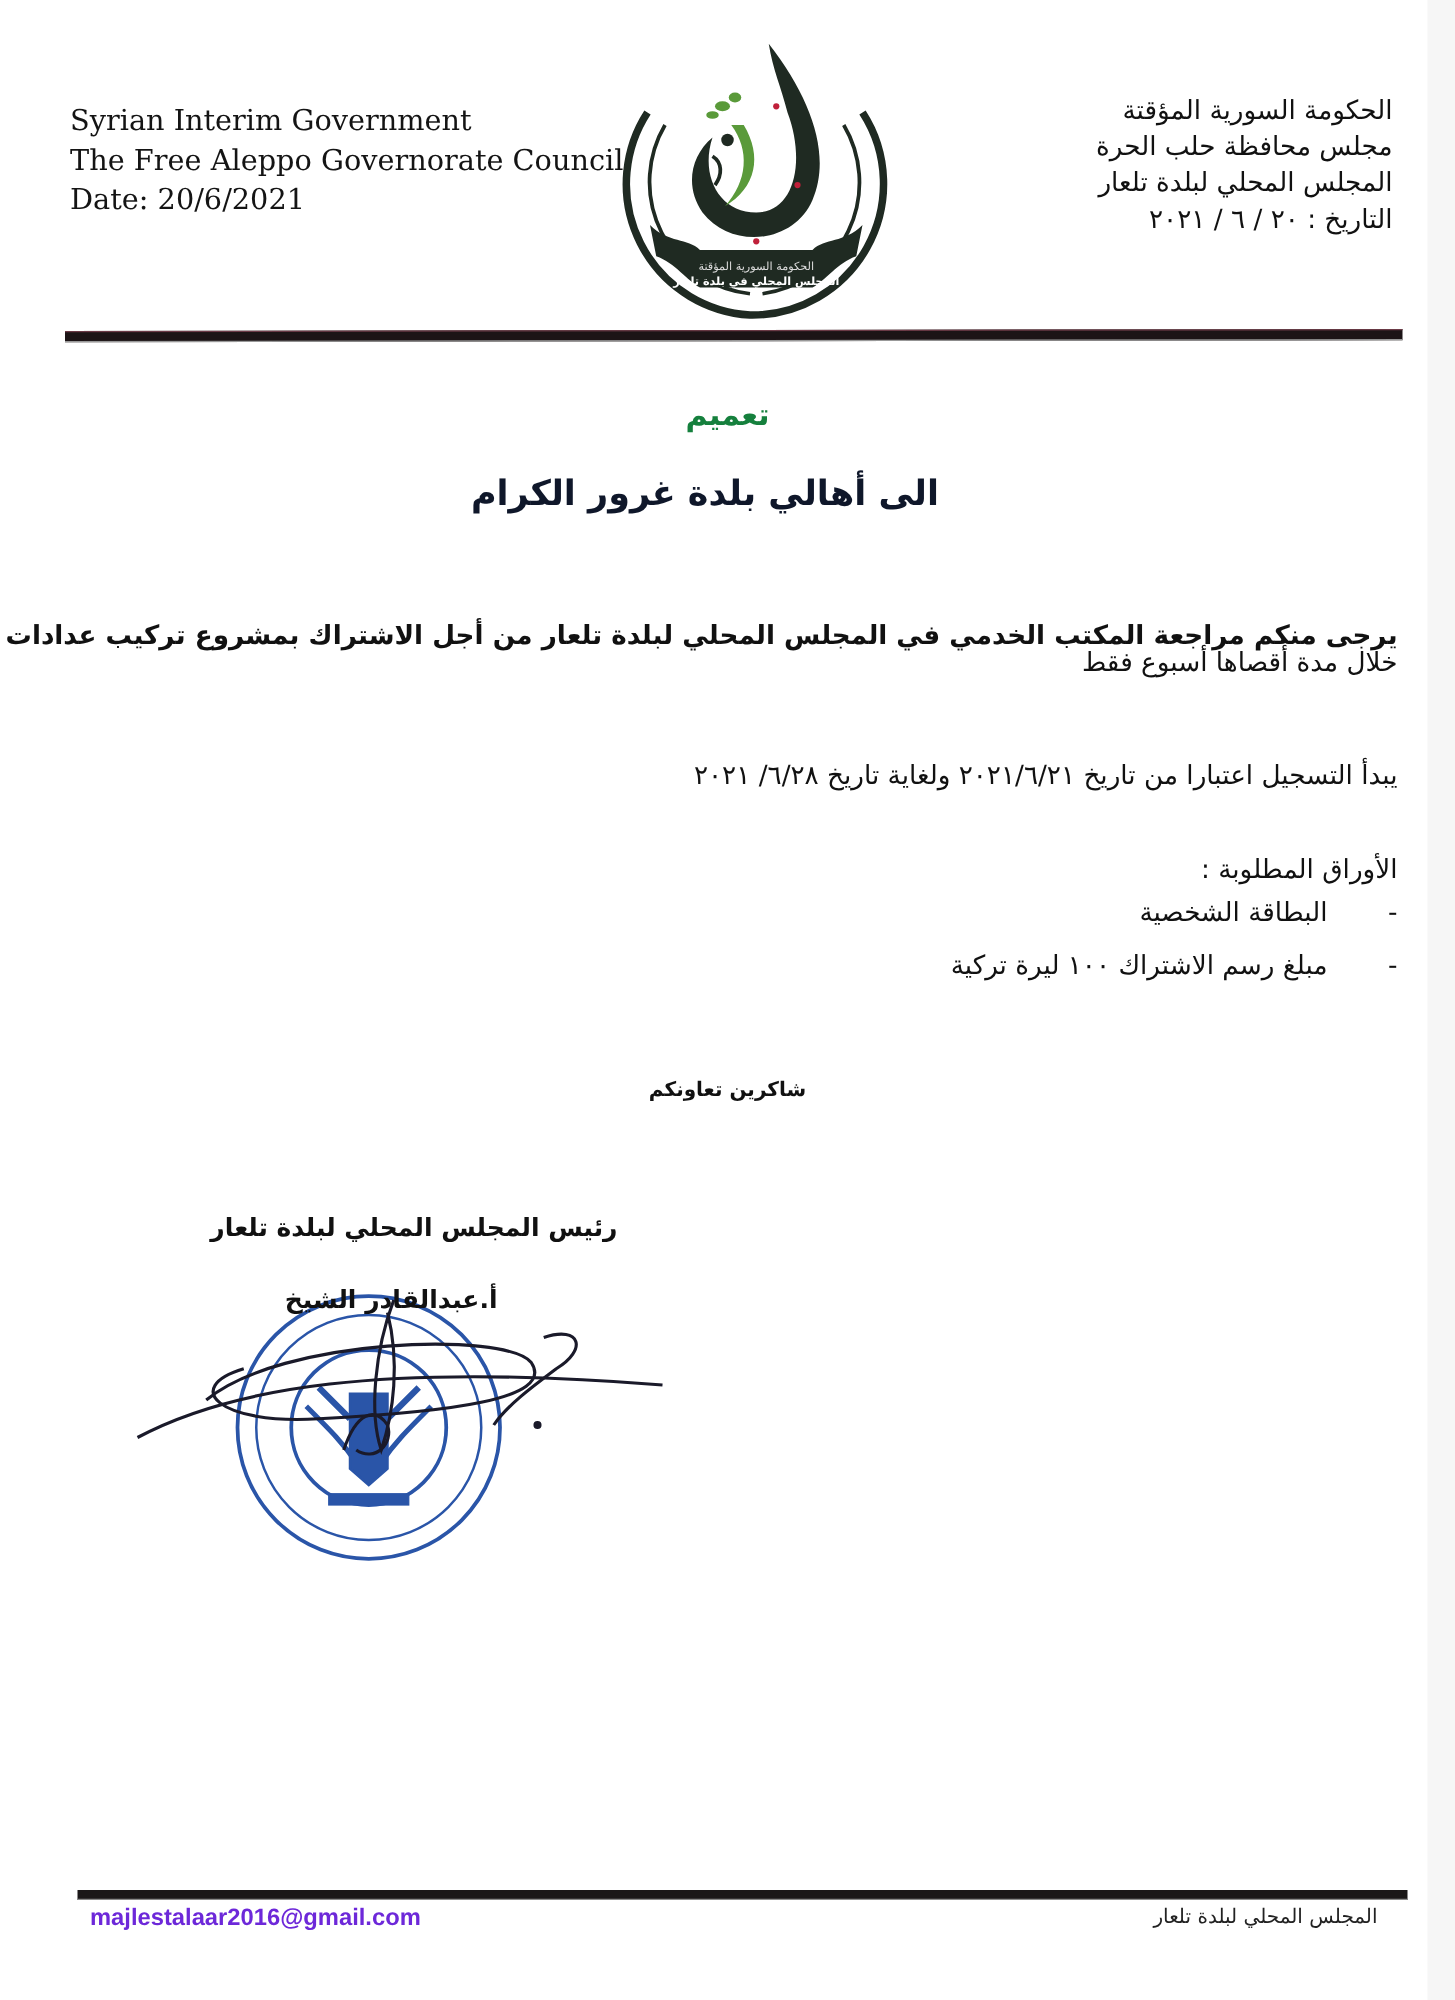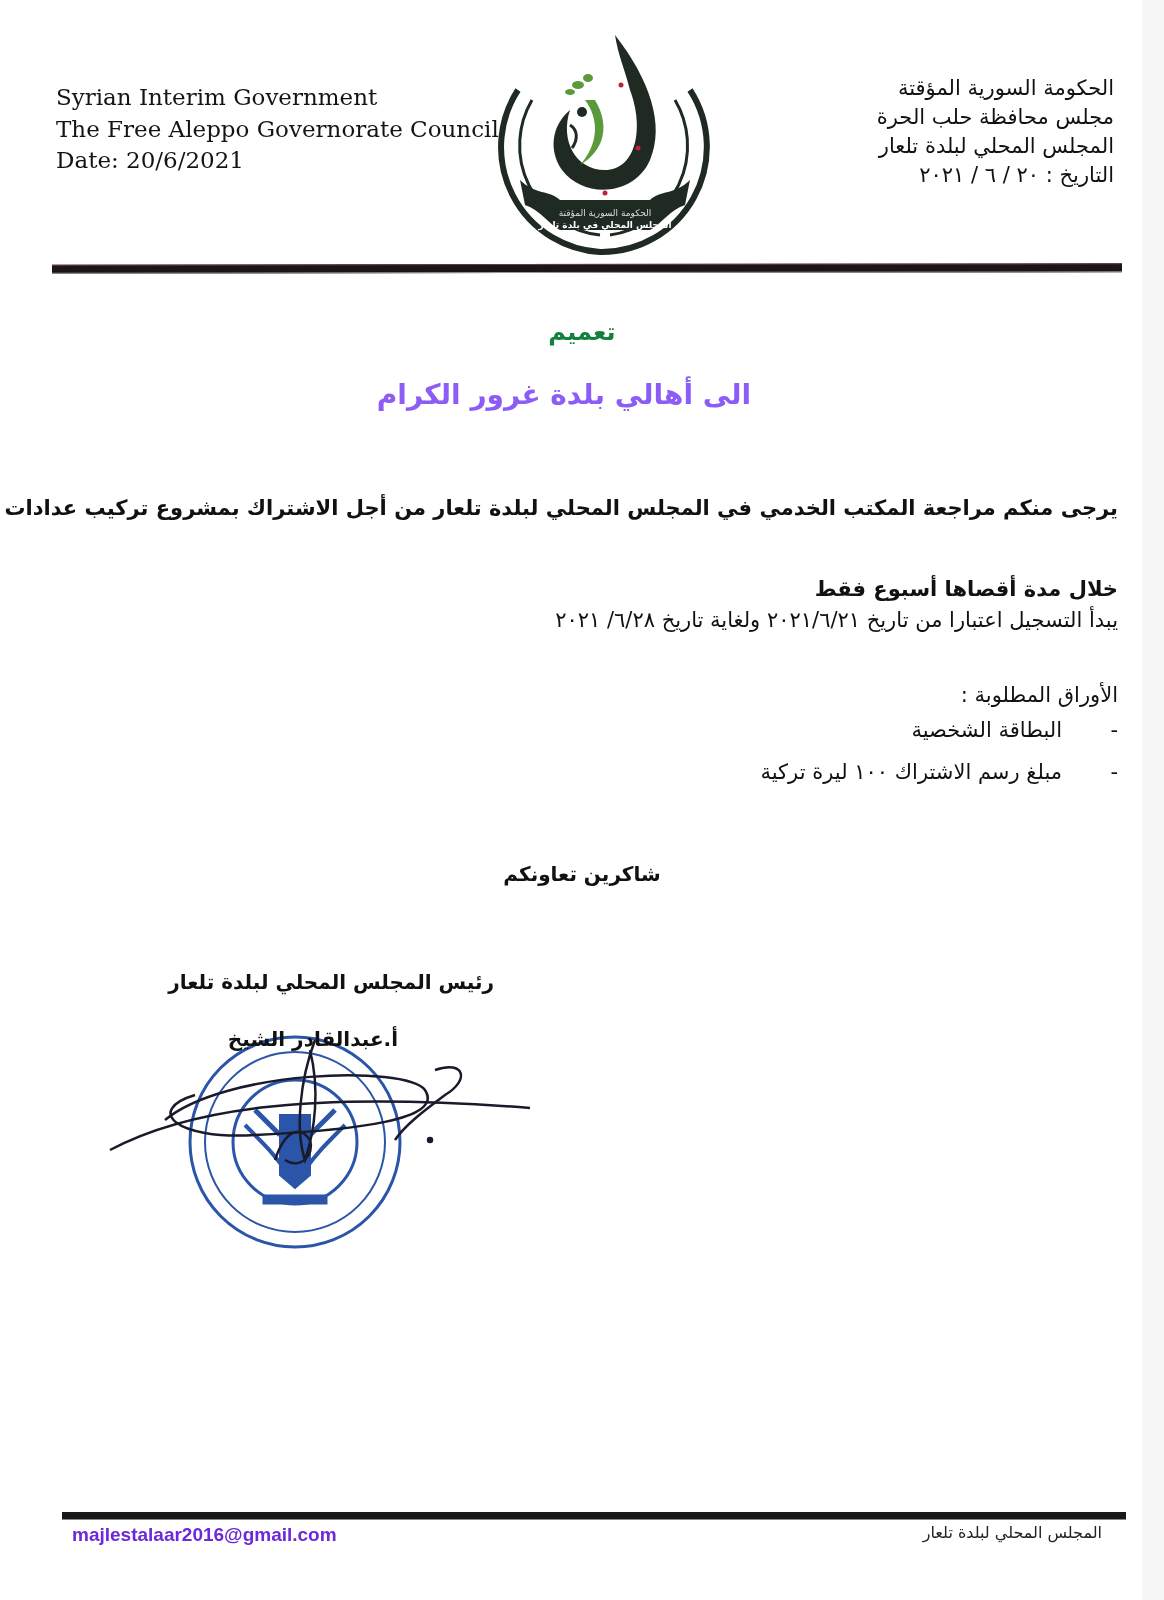--- a/index.html
+++ b/index.html
@@ -8,31 +8,31 @@
     font-family: "Liberation Sans", sans-serif; color: #111;
   }
   .page-edge { position: absolute; right: 0; top: 0; width: 22px; height: 1600px; background: #f6f6f6; }
   .en-header { position: absolute; left: 56px; top: 82px; font-family: "DejaVu Serif", serif; font-size: 23px; line-height: 31.5px; color: #141414; }
   .en-header div { white-space: nowrap; }
   .ar-header { position: absolute; right: 50px; top: 74px; direction: rtl; text-align: right; font-size: 21px; line-height: 29px; color: #111; font-family: "DejaVu Sans", sans-serif; }
   .ar-header div { white-space: nowrap; }
   .logo { position: absolute; left: 490px; top: 30px; width: 230px; height: 230px; }
   .rule-top { position: absolute; left: 52px; top: 264px; width: 1070px; height: 7px; background: #1c1416; border-top: 1px solid #6b3a46; border-bottom: 1px solid #999; transform: rotate(-0.08deg); }
   .title1 { position: absolute; left: 0; width: 1164px; top: 318px; text-align: center; color: #15803d; font-weight: bold; font-size: 24px; direction: rtl; font-family: "DejaVu Sans", sans-serif; }
-  .title2 { position: absolute; left: 0; width: 1128px; top: 378px; text-align: center; color: #8b5cf6; font-weight: bold; font-size: 28px; direction: rtl; font-family: "DejaVu Sans", sans-serif; }
+  .title2 { position: absolute; left: 0; width: 1128px; top: 378px; text-align: center; color: #0f172a; font-weight: bold; font-size: 28px; direction: rtl; font-family: "DejaVu Sans", sans-serif; }
   .body { position: absolute; right: 46px; width: 1050px; direction: rtl; text-align: right; font-size: 21px; color: #111; font-family: "DejaVu Sans", sans-serif; }
   .body .line { position: absolute; right: 0; white-space: nowrap; }
   .b1 { top: 496px; font-weight: bold; }
-  .b2 { top: 577px; font-weight: bold; }
+  .b2 { top: 518px; font-weight: normal; }
   .b3 { top: 608px; }
   .b4 { top: 663px; margin-top: 20px; }
   .b5 { top: 718px; }
   .b6 { top: 760px; }
   .dash { display: inline-block; width: 36px; text-align: right; margin-left: 20px; }
-  .thanks { position: absolute; left: 0; width: 1164px; top: 862px; text-align: center; font-weight: bold; font-size: 20px; direction: rtl; font-family: "DejaVu Sans", sans-serif; }
+  .thanks { position: absolute; left: 0; width: 1164px; top: 862px; text-align: center; font-weight: bold; font-size: 16px; direction: rtl; font-family: "DejaVu Sans", sans-serif; }
   .sig-title { position: absolute; left: 192px; top: 970px; width: 290px; text-align: center; direction: rtl; font-weight: bold; font-size: 20px; white-space: nowrap; font-family: "DejaVu Sans", sans-serif; padding-left: 12px; }
   .sig-name { position: absolute; left: 228px; top: 1027px; width: 170px; text-align: center; direction: rtl; font-weight: bold; font-size: 20px; white-space: nowrap; font-family: "DejaVu Sans", sans-serif; }
   .stamp { position: absolute; left: 105px; top: 1030px; width: 440px; height: 230px; }
   .rule-bottom { position: absolute; left: 62px; top: 1512px; width: 1064px; height: 7px; background: #1a1718; border-bottom: 1px solid #888; }
   .email { position: absolute; left: 72px; top: 1524px; font-family: Liberation Sans, sans-serif; font-weight: bold; font-size: 19px; color: #6d28d9; }
   .footer-ar { position: absolute; right: 62px; top: 1523px; direction: rtl; font-size: 16px; color: #222; font-family: "DejaVu Sans", sans-serif; }
 </style>
 </head>
 <body>
 

